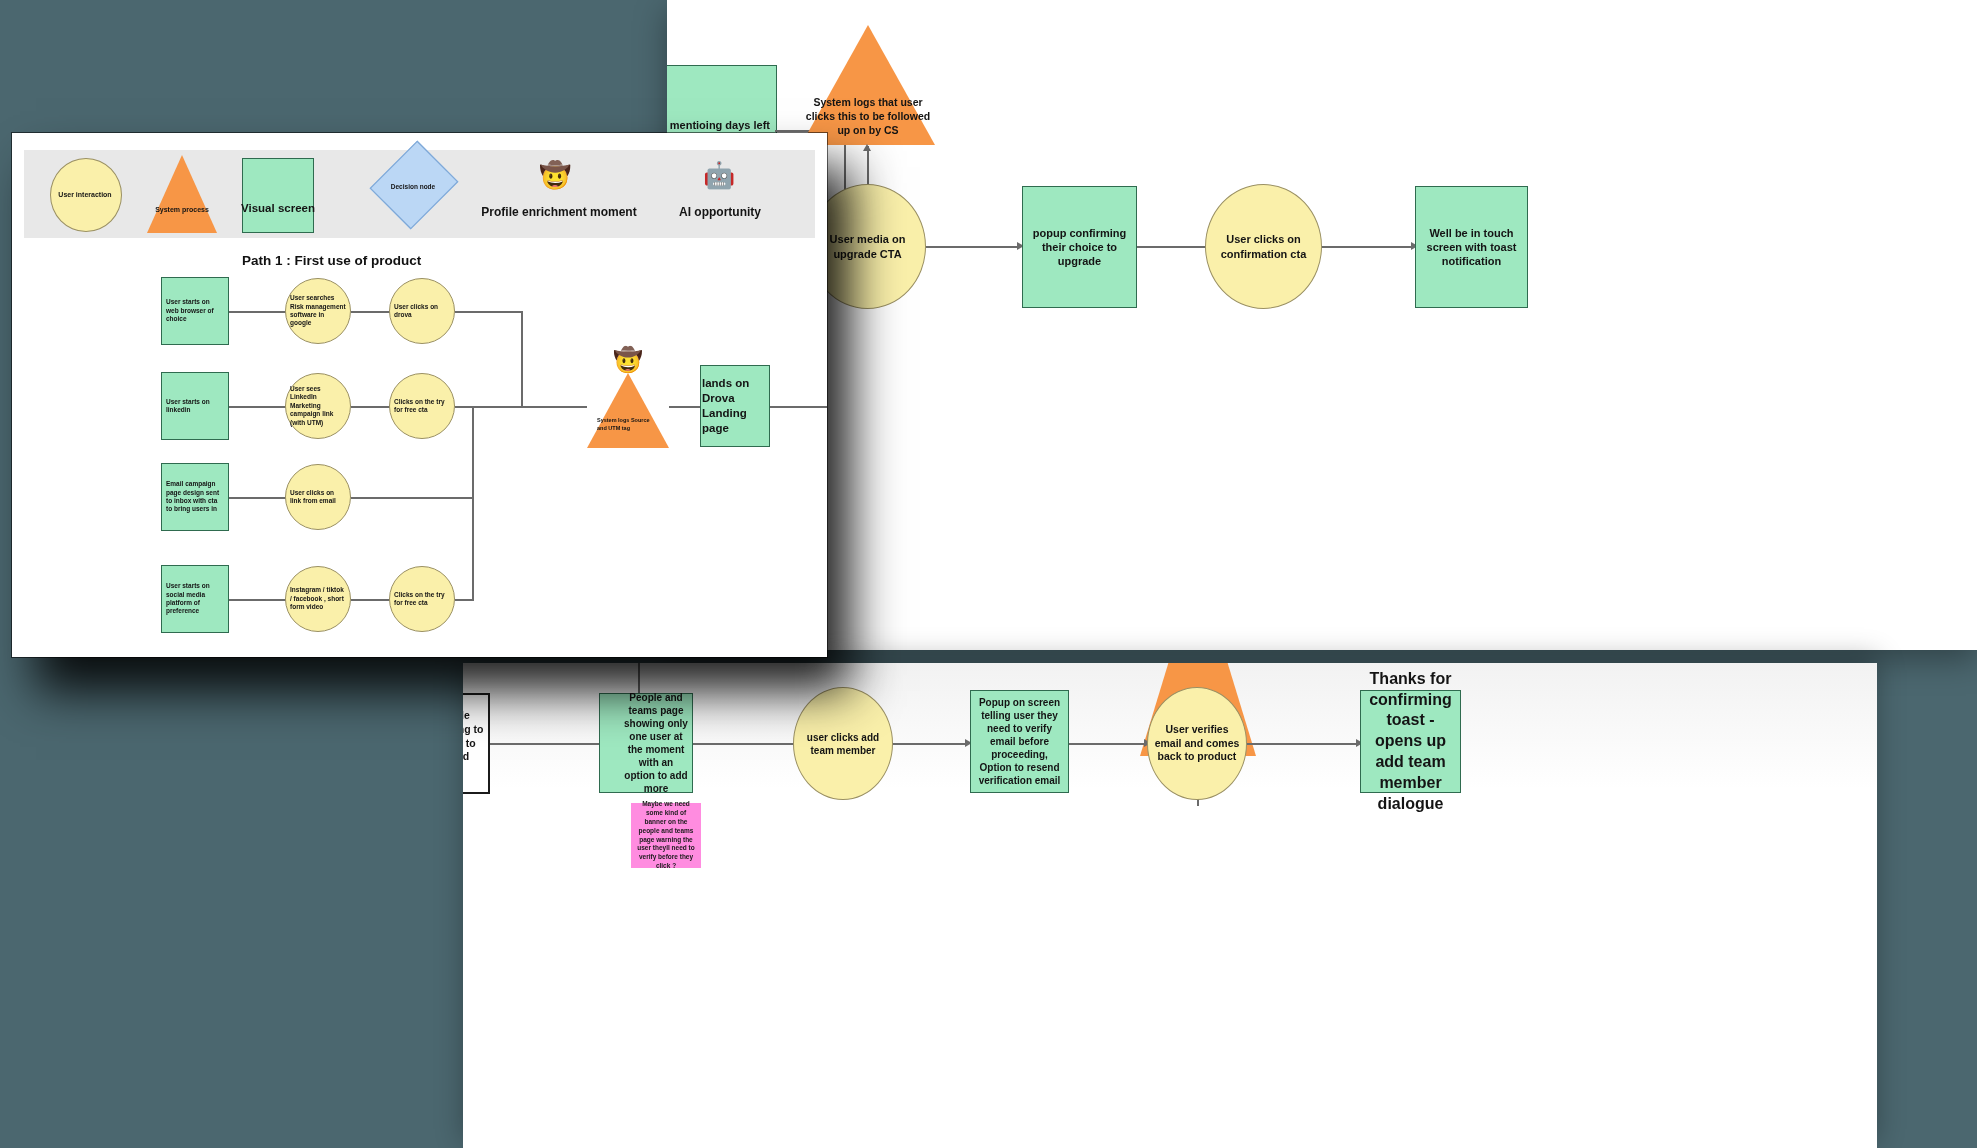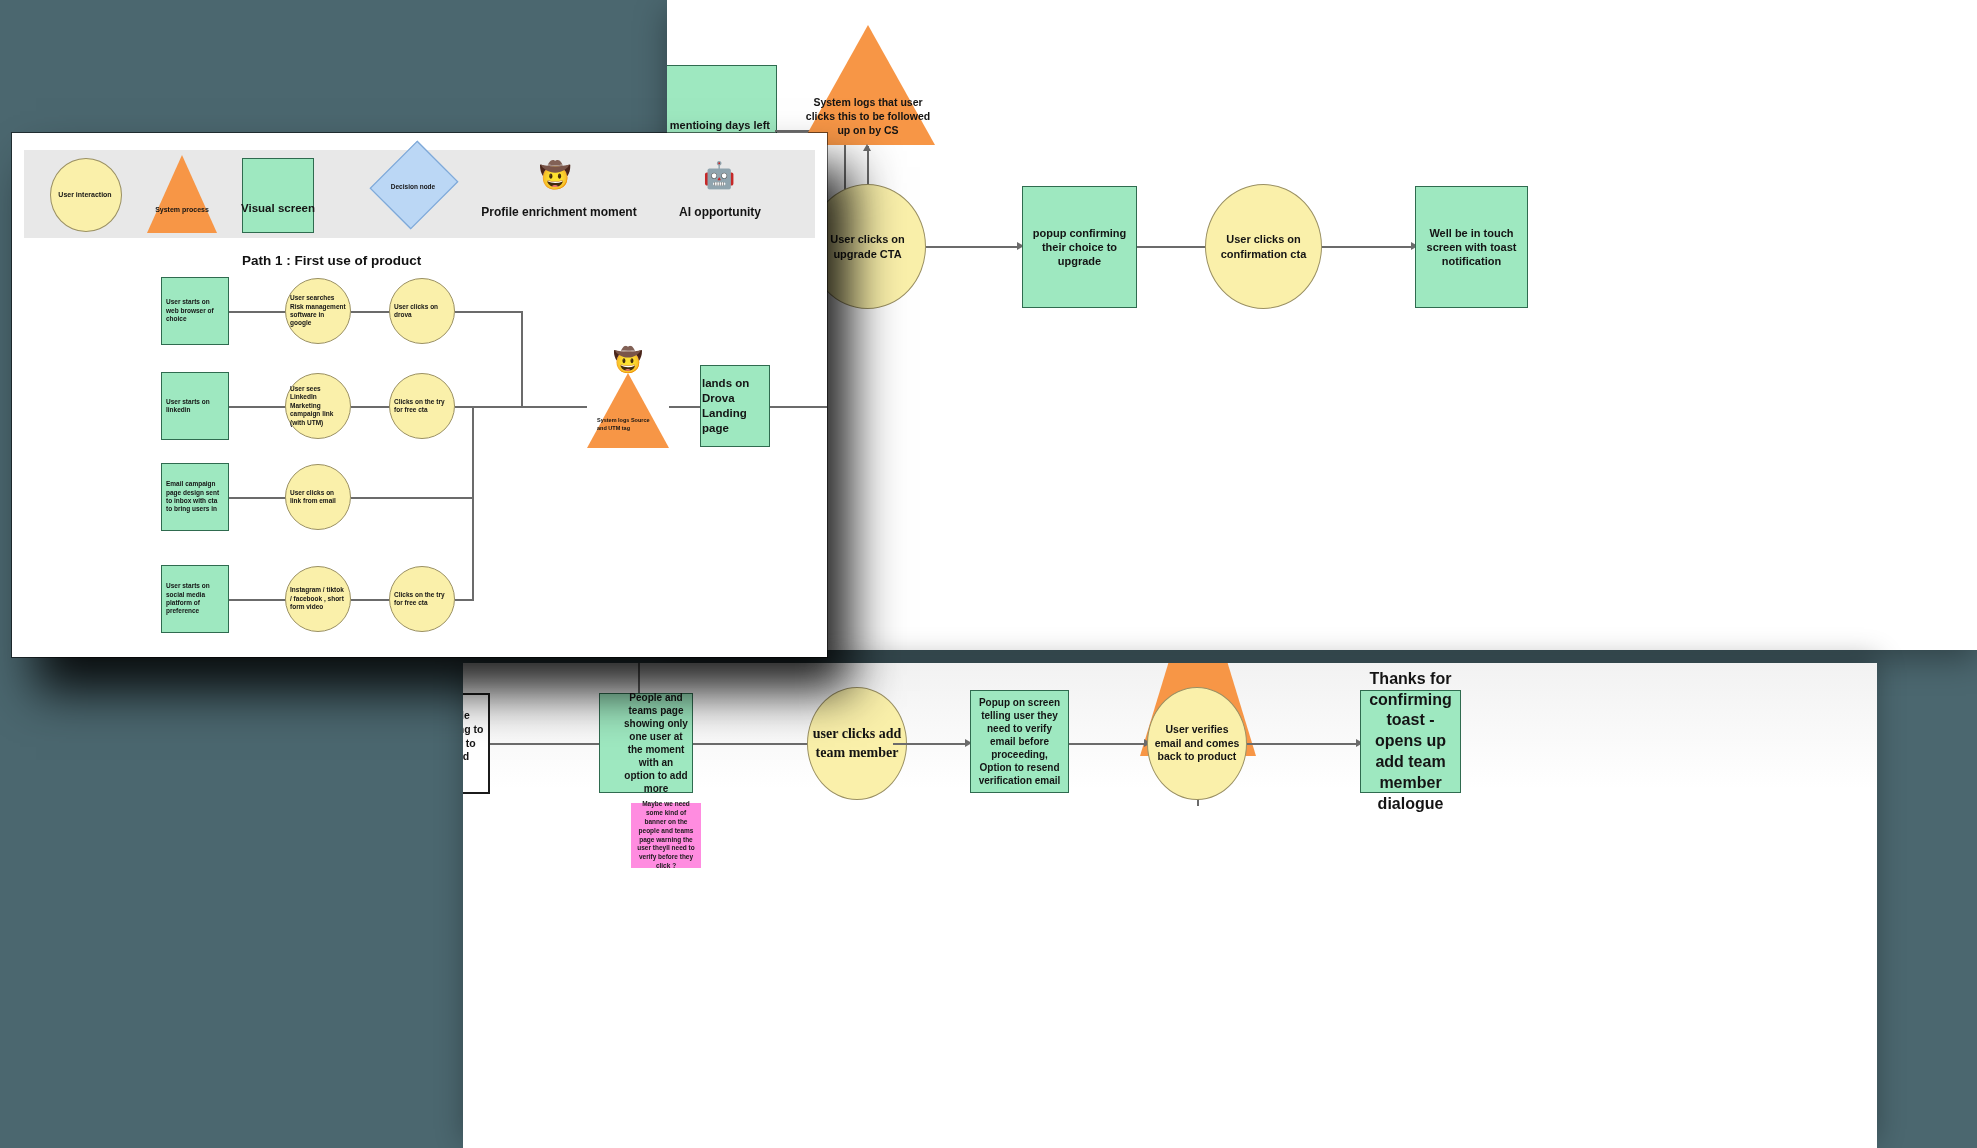--- a/index.html
+++ b/index.html
@@ -64,21 +64,21 @@
   <div class="edge v" style="left:177px;top:130px;height:115px;"></div>
 
   <div style="position:absolute;left:134px;top:25px;width:0;height:0;
               border-left:67px solid transparent;border-right:67px solid transparent;
               border-bottom:120px solid #F79646;"></div>
   <div class="lbl" style="left:134px;top:85px;width:134px;height:62px;font-size:10.5px;line-height:1.35;flex-direction:column;">System logs that user clicks this to be followed up on by CS</div>
   <div class="edge v" style="left:200px;top:146px;height:48px;"></div>
 
   <div style="position:absolute;left:196px;top:144px;width:0;height:0;border-left:4px solid transparent;border-right:4px solid transparent;border-bottom:7px solid #6b6b6b;"></div>
 
-  <div class="lbl shape-circle nodetext" style="left:142px;top:184px;width:117px;height:125px;font-size:11px;">User clicks on upgrade CTA</div>
+  <div class="lbl shape-circle nodetext" style="left:142px;top:184px;width:117px;height:125px;font-size:11px;">User media on upgrade CTA</div>
 
   <div class="edge h" style="left:259px;top:246px;width:94px;"></div>
   <div style="position:absolute;left:350px;top:242px;width:0;height:0;border-top:4px solid transparent;border-bottom:4px solid transparent;border-left:7px solid #6b6b6b;"></div>
 
   <div class="lbl shape-rect nodetext" style="left:355px;top:186px;width:115px;height:122px;font-size:11px;">popup confirming their choice to upgrade</div>
 
   <div class="edge h" style="left:470px;top:246px;width:73px;"></div>
   <div style="position:absolute;left:540px;top:242px;width:0;height:0;border-top:4px solid transparent;border-bottom:4px solid transparent;border-left:7px solid #6b6b6b;"></div>
 
   <div class="lbl shape-circle nodetext" style="left:538px;top:184px;width:117px;height:125px;font-size:11px;">User clicks on confirmation cta</div>
@@ -102,21 +102,21 @@
 
   <div class="lbl shape-rect-plain nodetext" style="left:-70px;top:30px;width:97px;height:101px;font-size:10.5px;">User inside product trying to add people to people and teams</div>
 
   <div class="edge h" style="left:27px;top:80px;width:110px;"></div>
 
   <div class="lbl shape-rect nodetext" style="left:136px;top:30px;width:94px;height:100px;font-size:10px;padding-left:24px;">People and teams page showing only one user at the moment with an option to add more</div>
 
   <div class="edge h" style="left:230px;top:80px;width:124px;"></div>
   <div style="position:absolute;left:351px;top:76px;width:0;height:0;border-top:4px solid transparent;border-bottom:4px solid transparent;border-left:7px solid #6b6b6b;"></div>
 
-  <div class="lbl shape-circle nodetext" style="left:344px;top:24px;width:100px;height:113px;font-size:14px;font-family:Liberation Serif, serif;">user clicks add team member</div>
+  <div class="lbl shape-circle nodetext" style="left:330px;top:24px;width:100px;height:113px;font-size:10px;">user clicks add team member</div>
 
   <div class="edge h" style="left:430px;top:80px;width:75px;"></div>
   <div style="position:absolute;left:502px;top:76px;width:0;height:0;border-top:4px solid transparent;border-bottom:4px solid transparent;border-left:7px solid #6b6b6b;"></div>
 
   <div class="lbl shape-rect nodetext" style="left:507px;top:27px;width:99px;height:103px;font-size:10px;">Popup on screen telling user they need to verify email before proceeding, Option to resend verification email</div>
 
   <div class="edge h" style="left:606px;top:80px;width:78px;"></div>
   <div style="position:absolute;left:681px;top:76px;width:0;height:0;border-top:4px solid transparent;border-bottom:4px solid transparent;border-left:7px solid #6b6b6b;"></div>
 
   <div class="lbl shape-circle nodetext" style="left:684px;top:24px;width:100px;height:113px;font-size:10.5px;">User verifies email and comes back to product</div>

